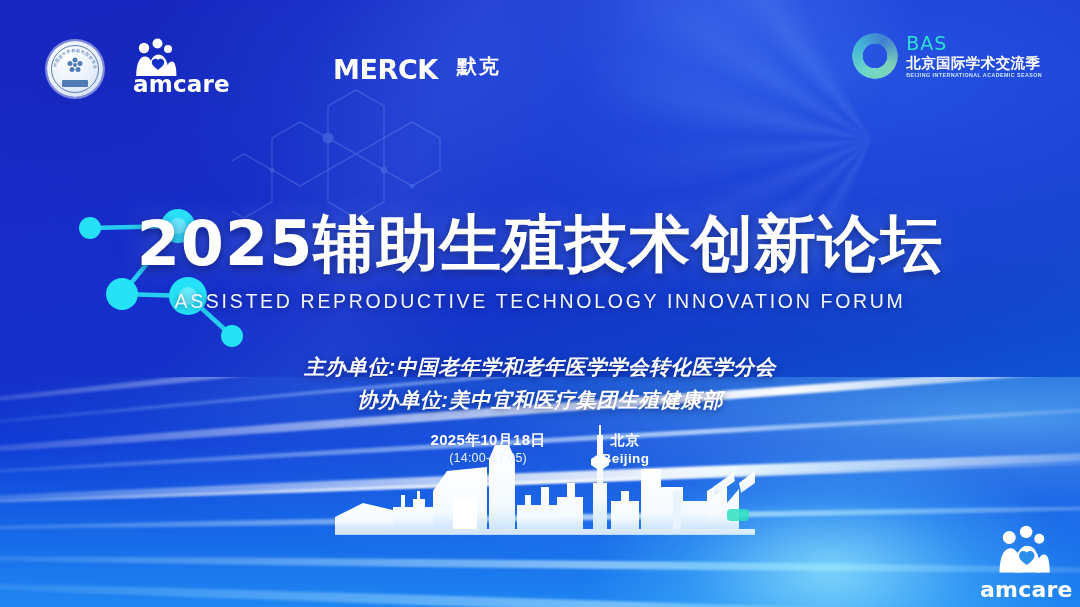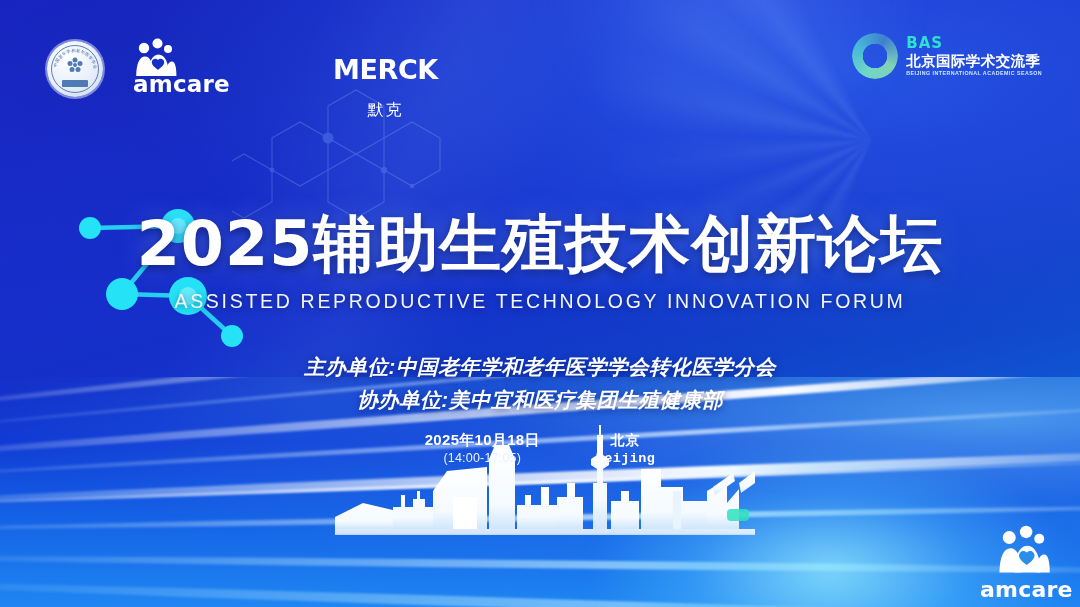--- a/index.html
+++ b/index.html
@@ -95,31 +95,31 @@
   .seal .arc{position:absolute;left:0;top:0;width:100%;height:100%;}
 
   .amcare-h{position:absolute;left:133px;top:38px;display:flex;align-items:flex-end;gap:9px;}
   .amcare-h .mark{width:44px;height:58px;position:relative;}
   .amcare-h .wordmark{font-size:23px;font-weight:700;color:#fff;letter-spacing:.2px;line-height:1;
         font-family:"DejaVu Sans","Liberation Sans",sans-serif;position:absolute;left:0;bottom:0;}
   .amcare-h .txt{padding-bottom:2px;}
   .amcare-h .cn{font-size:19.5px;font-weight:700;color:#fff;letter-spacing:1.6px;line-height:1.1;}
   .amcare-h .en{font-size:10.2px;font-weight:700;color:#fff;letter-spacing:.25px;margin-top:2px;}
 
-  .merck{position:absolute;left:333px;top:56px;display:flex;align-items:center;gap:19px;flex-direction:column;}
+  .merck{position:absolute;left:333px;top:56px;display:flex;gap:19px;}
   .merck .word{font-size:27px;font-weight:800;color:#fff;letter-spacing:-0.4px;
         font-family:"DejaVu Sans","Liberation Sans",sans-serif;line-height:1;}
-  .merck .cn{font-size:16px;font-weight:400;color:#fff;letter-spacing:2px;line-height:1;}
+  .merck .cn{font-size:20px;font-weight:700;color:#fff;letter-spacing:2px;line-height:1;}
 
   .bas{position:absolute;right:38px;top:33px;display:flex;align-items:center;gap:8px;}
   .bas .ring{width:46px;height:46px;border-radius:50%;
         background:conic-gradient(from 210deg,#6fd6c6,#46b7d8,#3f7fd0,#7fd3b6,#6fd6c6);
         -webkit-mask:radial-gradient(circle, transparent 0 12px, #000 12.5px);
         mask:radial-gradient(circle, transparent 0 12px, #000 12.5px);}
-  .bas .t1{font-size:15px;font-weight:700;color:#2de0d0;letter-spacing:1px;line-height:1;
+  .bas .t1{font-size:19px;font-weight:400;color:#2de0d0;letter-spacing:1px;line-height:1;
         font-family:"DejaVu Sans","Liberation Sans",sans-serif;}
   .bas .t2{font-size:14.5px;font-weight:700;color:#fff;letter-spacing:.4px;line-height:1.15;margin-top:2px;}
   .bas .t3{font-size:5.3px;font-weight:700;color:#cfe6ff;letter-spacing:.45px;line-height:1;margin-top:2px;}
 
   
   .content{position:absolute;left:0;top:0;width:1080px;height:598px;margin-top:35px;}
 
   .title{
     position:absolute;left:0;right:0;top:178px;text-align:center;
     font-size:62px;font-weight:700;color:#ffffff;letter-spacing:1px;line-height:1;
@@ -137,21 +137,21 @@
   .orgs .line{font-size:20.5px;font-weight:700;color:#ffffff;letter-spacing:.6px;line-height:1.6;
         text-shadow:0 2px 7px rgba(0,10,70,.5);}
 
   .meta{position:absolute;left:0;right:0;top:396px;display:flex;justify-content:center;align-items:flex-start;gap:56px;}
   .meta .datewrap{text-align:center;}
   .meta .date{font-size:15px;font-weight:700;color:#ffffff;letter-spacing:.3px;line-height:1.25;}
   .meta .time{font-size:12.5px;font-weight:400;color:#eaf2ff;letter-spacing:.2px;line-height:1.4;}
   .meta .placewrap{text-align:center;padding-top:1px;}
   .meta .cn{font-size:14px;font-weight:700;color:#ffffff;letter-spacing:1px;line-height:1.25;}
   .meta .en{font-size:13.5px;font-weight:800;color:#ffffff;letter-spacing:.4px;line-height:1.3;
-        font-family:Liberation Mono, monospace;}
+        font-family:Liberation Sans, sans-serif;}
 
   
   .amcare-f{position:absolute;right:14px;bottom:6px;width:86px;text-align:center;}
   .amcare-f .mark{width:56px;height:52px;margin:0 auto;position:relative;}
   .amcare-f .wordmark{font-size:22px;font-weight:700;color:#fff;letter-spacing:.2px;line-height:1;margin-top:2px;
         font-family:"DejaVu Sans","Liberation Sans",sans-serif;}
 </style>
 </head>
 <body>
 

